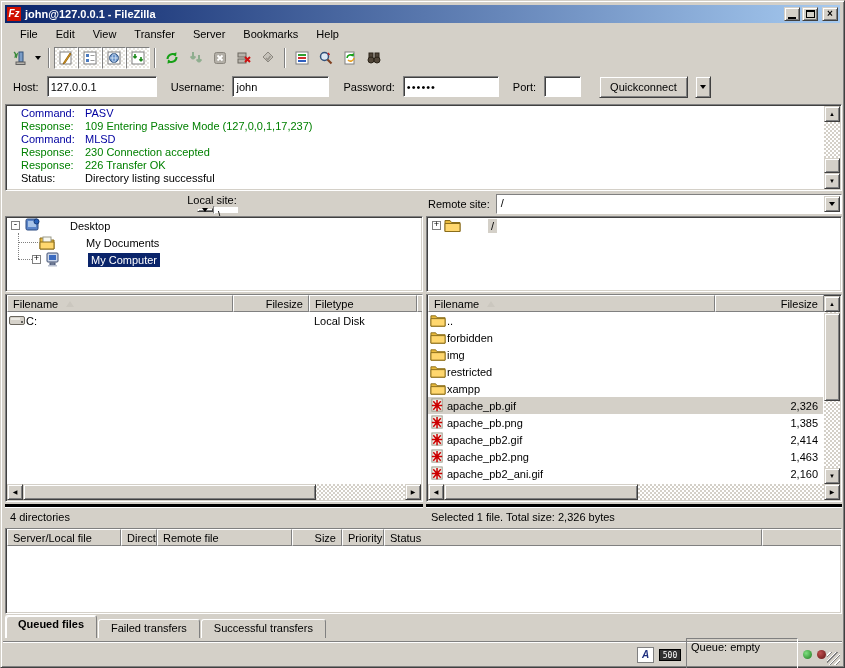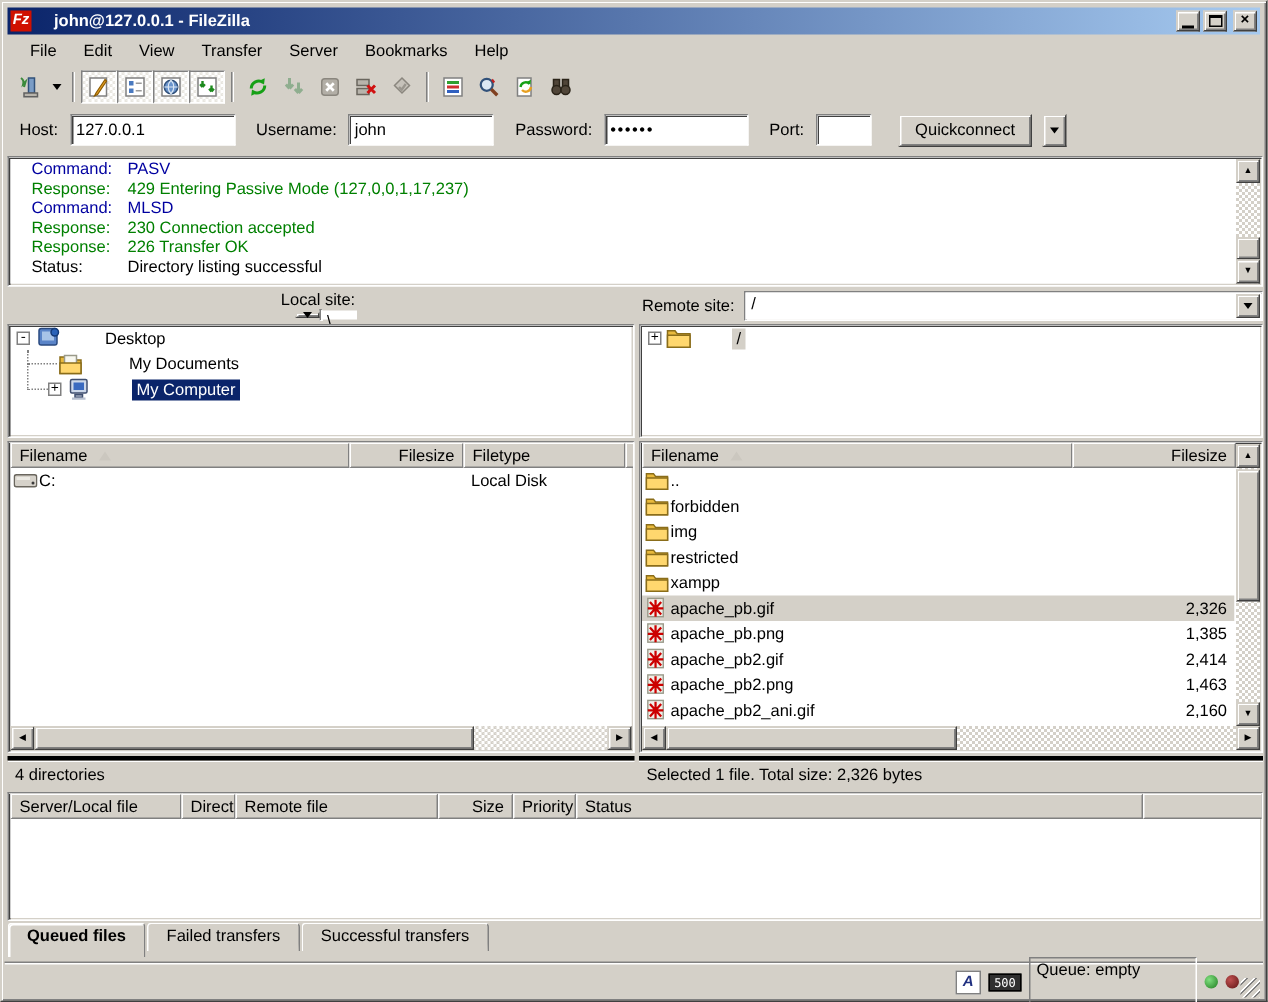--- a/index.html
+++ b/index.html
@@ -16,21 +16,21 @@
   .field { border:1px solid; border-color:#808080 #ffffff #ffffff #808080;
     box-shadow: inset 1px 1px 0 #404040; background:#fff; font-family:"Liberation Sans",sans-serif;
     font-size:11px; padding:2px 3px; outline:none; }
 
   
   .titlebar { position:absolute; left:4px; top:4px; right:4px; height:18px;
     background:linear-gradient(90deg,#0a246a,#a6caf0);
     display:flex; align-items:center; padding:0 2px; }
   .fz-logo { width:14px; height:14px; background:#d01000; color:#fff; font-weight:bold;
     font-style:italic; font-size:10px; line-height:14px; text-align:center; margin-right:4px; flex:none; }
-  .title-text { color:#fff; font-weight:bold; font-size:11px; flex:1; white-space:nowrap;margin-left:11px; }
+  .title-text { color:#fff; font-weight:bold; font-size:11px; flex:1; white-space:nowrap; }
   .winbtn { width:16px; height:14px; margin-left:2px; position:relative; flex:none;
     display:flex; align-items:center; justify-content:center; }
   .glyph-min { width:8px; height:2px; background:#000; margin-top:7px; }
   .glyph-max { width:9px; height:8px; border:1px solid #000; border-top-width:2px; }
   .glyph-close { font-size:10px; font-weight:bold; line-height:10px; }
 
   
   .menubar { position:absolute; left:2px; top:23px; right:2px; height:20px;
     display:flex; align-items:center; padding-left:8px; }
   .menu-item { padding:3px 9px; }
@@ -105,21 +105,21 @@
   .fsize { position:absolute; right:5px; }
   .ftype { position:absolute; left:307px; }
 
   .pane-status { position:absolute; height:20px; border-top:3px solid #000000;
     box-shadow: inset 0 1px 0 #ffffff; padding:4px 5px; white-space:nowrap; }
 
   
   .queue-body { position:absolute; background:#fff; }
 
   
-  .tabs { position:absolute; left:4px; top:614px; height:23px; display:flex; align-items:flex-start; }
+  .tabs { position:absolute; left:4px; top:614px; height:23px; display:flex; align-items:flex-end; }
   .tab { height:19px; padding:2px 12px 0 12px; background:#d4d0c8; margin-right:1px;
     border:1px solid #808080; border-bottom:none; border-top-color:#fff; border-left-color:#fff;
     border-radius:3px 3px 0 0; white-space:nowrap; }
   .tab.active { height:23px; font-weight:bold; background:#d4d0c8; position:relative; z-index:2;
     box-shadow: inset 1px 1px 0 #ffffff; }
 
   
   .statusbar { position:absolute; left:2px; right:2px; top:640px; height:26px;
     border-top:1px solid #808080; box-shadow: inset 0 1px 0 #ffffff;
     display:flex; align-items:center; justify-content:flex-end; gap:5px; padding:0 16px 0 4px; }
@@ -289,21 +289,21 @@
   </div>
 
   <div class="log sunken">
     <div class="log-lines">
       <div class="log-row type-command">
           <span class="log-label">Command:</span>
           <span>PASV</span>
         </div>
       <div class="log-row type-response">
           <span class="log-label">Response:</span>
-          <span>429 Entering Passive Mode (127,0,0,1,17,237)</span>
+          <span>109 Entering Passive Mode (127,0,0,1,17,237)</span>
         </div>
       <div class="log-row type-command">
           <span class="log-label">Command:</span>
           <span>MLSD</span>
         </div>
       <div class="log-row type-response">
           <span class="log-label">Response:</span>
           <span>230 Connection accepted</span>
         </div>
       <div class="log-row type-response">

